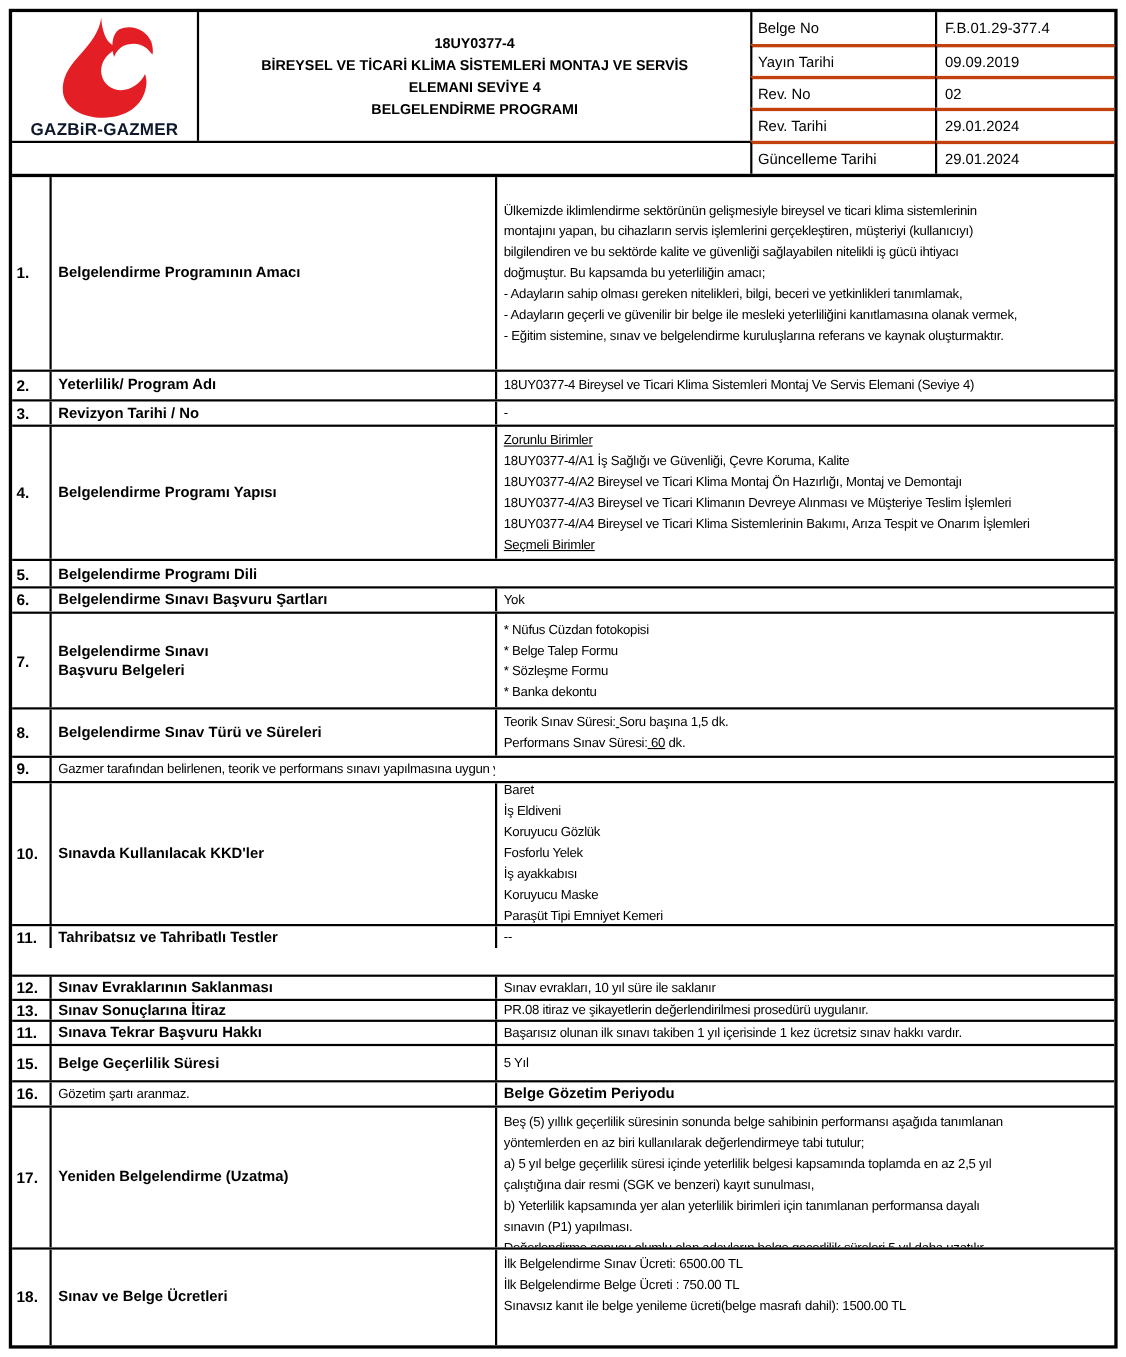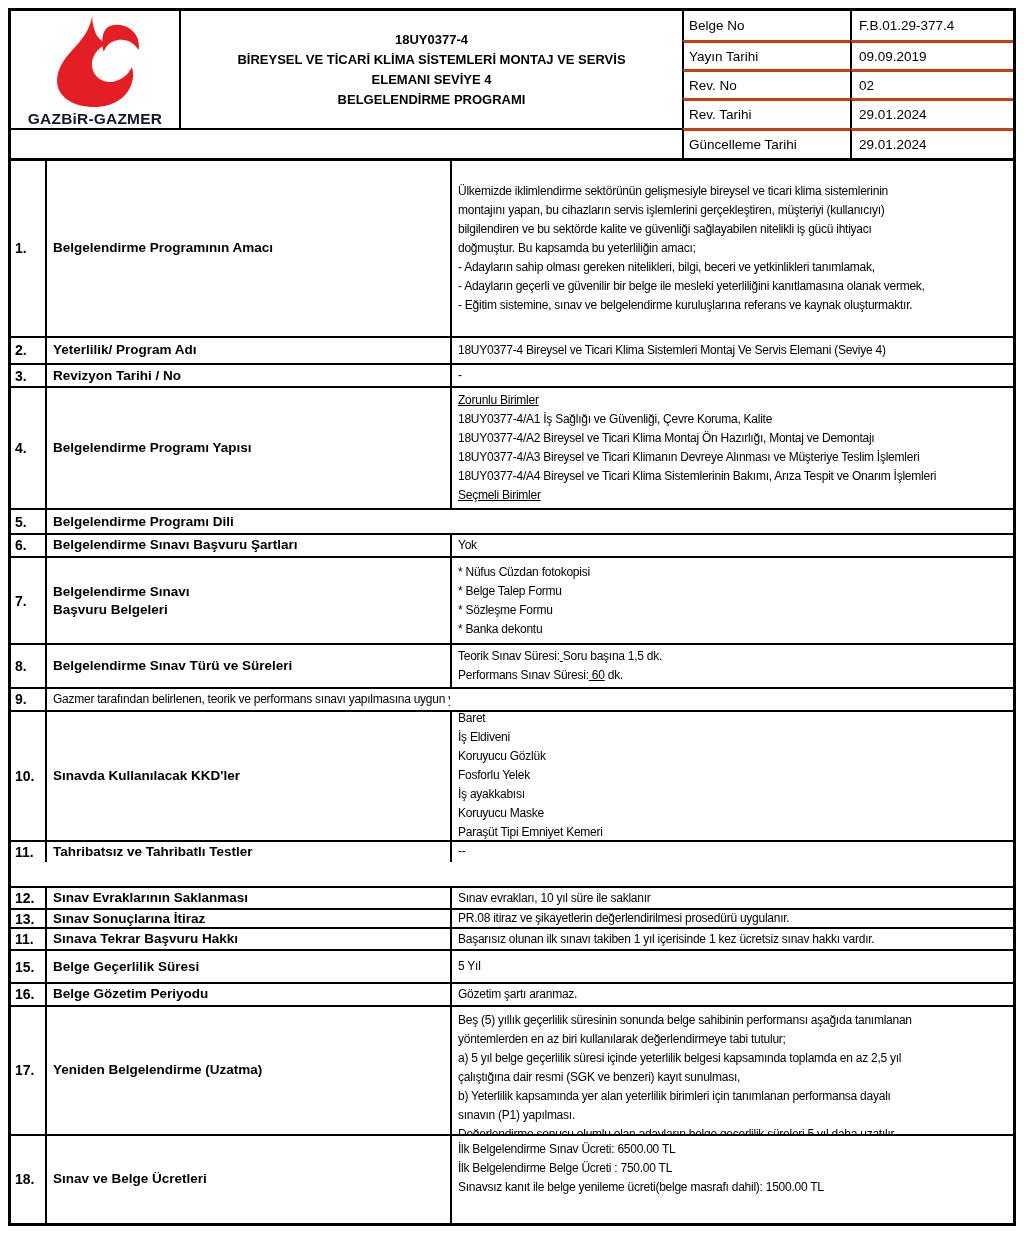--- a/index.html
+++ b/index.html
@@ -212,24 +212,24 @@
         </div>
         <div class="trow" style="height: 34px;">
           <div class="cell num">15.</div>
           <div class="cell label">Belge Geçerlilik Süresi</div>
           <div class="cell content">
             <div class="line"><span>5 Yıl</span></div>
           </div>
         </div>
         <div class="trow" style="height: 23px;">
           <div class="cell num">16.</div>
+          <div class="cell content">
+            <div class="line"><span>Gözetim şartı aranmaz.</span></div>
+          </div>
           <div class="cell label">Belge Gözetim Periyodu</div>
-          <div class="cell content">
-            <div class="line"><span>Gözetim şartı aranmaz.</span></div>
-          </div>
         </div>
         <div class="trow" style="height: 133px;">
           <div class="cell num">17.</div>
           <div class="cell label">Yeniden Belgelendirme (Uzatma)</div>
           <div class="cell content top">
             <div class="line"><span>Beş (5) yıllık geçerlilik süresinin sonunda belge sahibinin performansı aşağıda tanımlanan</span></div>
             <div class="line"><span>yöntemlerden en az biri kullanılarak değerlendirmeye tabi tutulur;</span></div>
             <div class="line"><span>a) 5 yıl belge geçerlilik süresi içinde yeterlilik belgesi kapsamında toplamda en az 2,5 yıl</span></div>
             <div class="line"><span>çalıştığına dair resmi (SGK ve benzeri) kayıt sunulması,</span></div>
             <div class="line"><span>b) Yeterlilik kapsamında yer alan yeterlilik birimleri için tanımlanan performansa dayalı</span></div>

